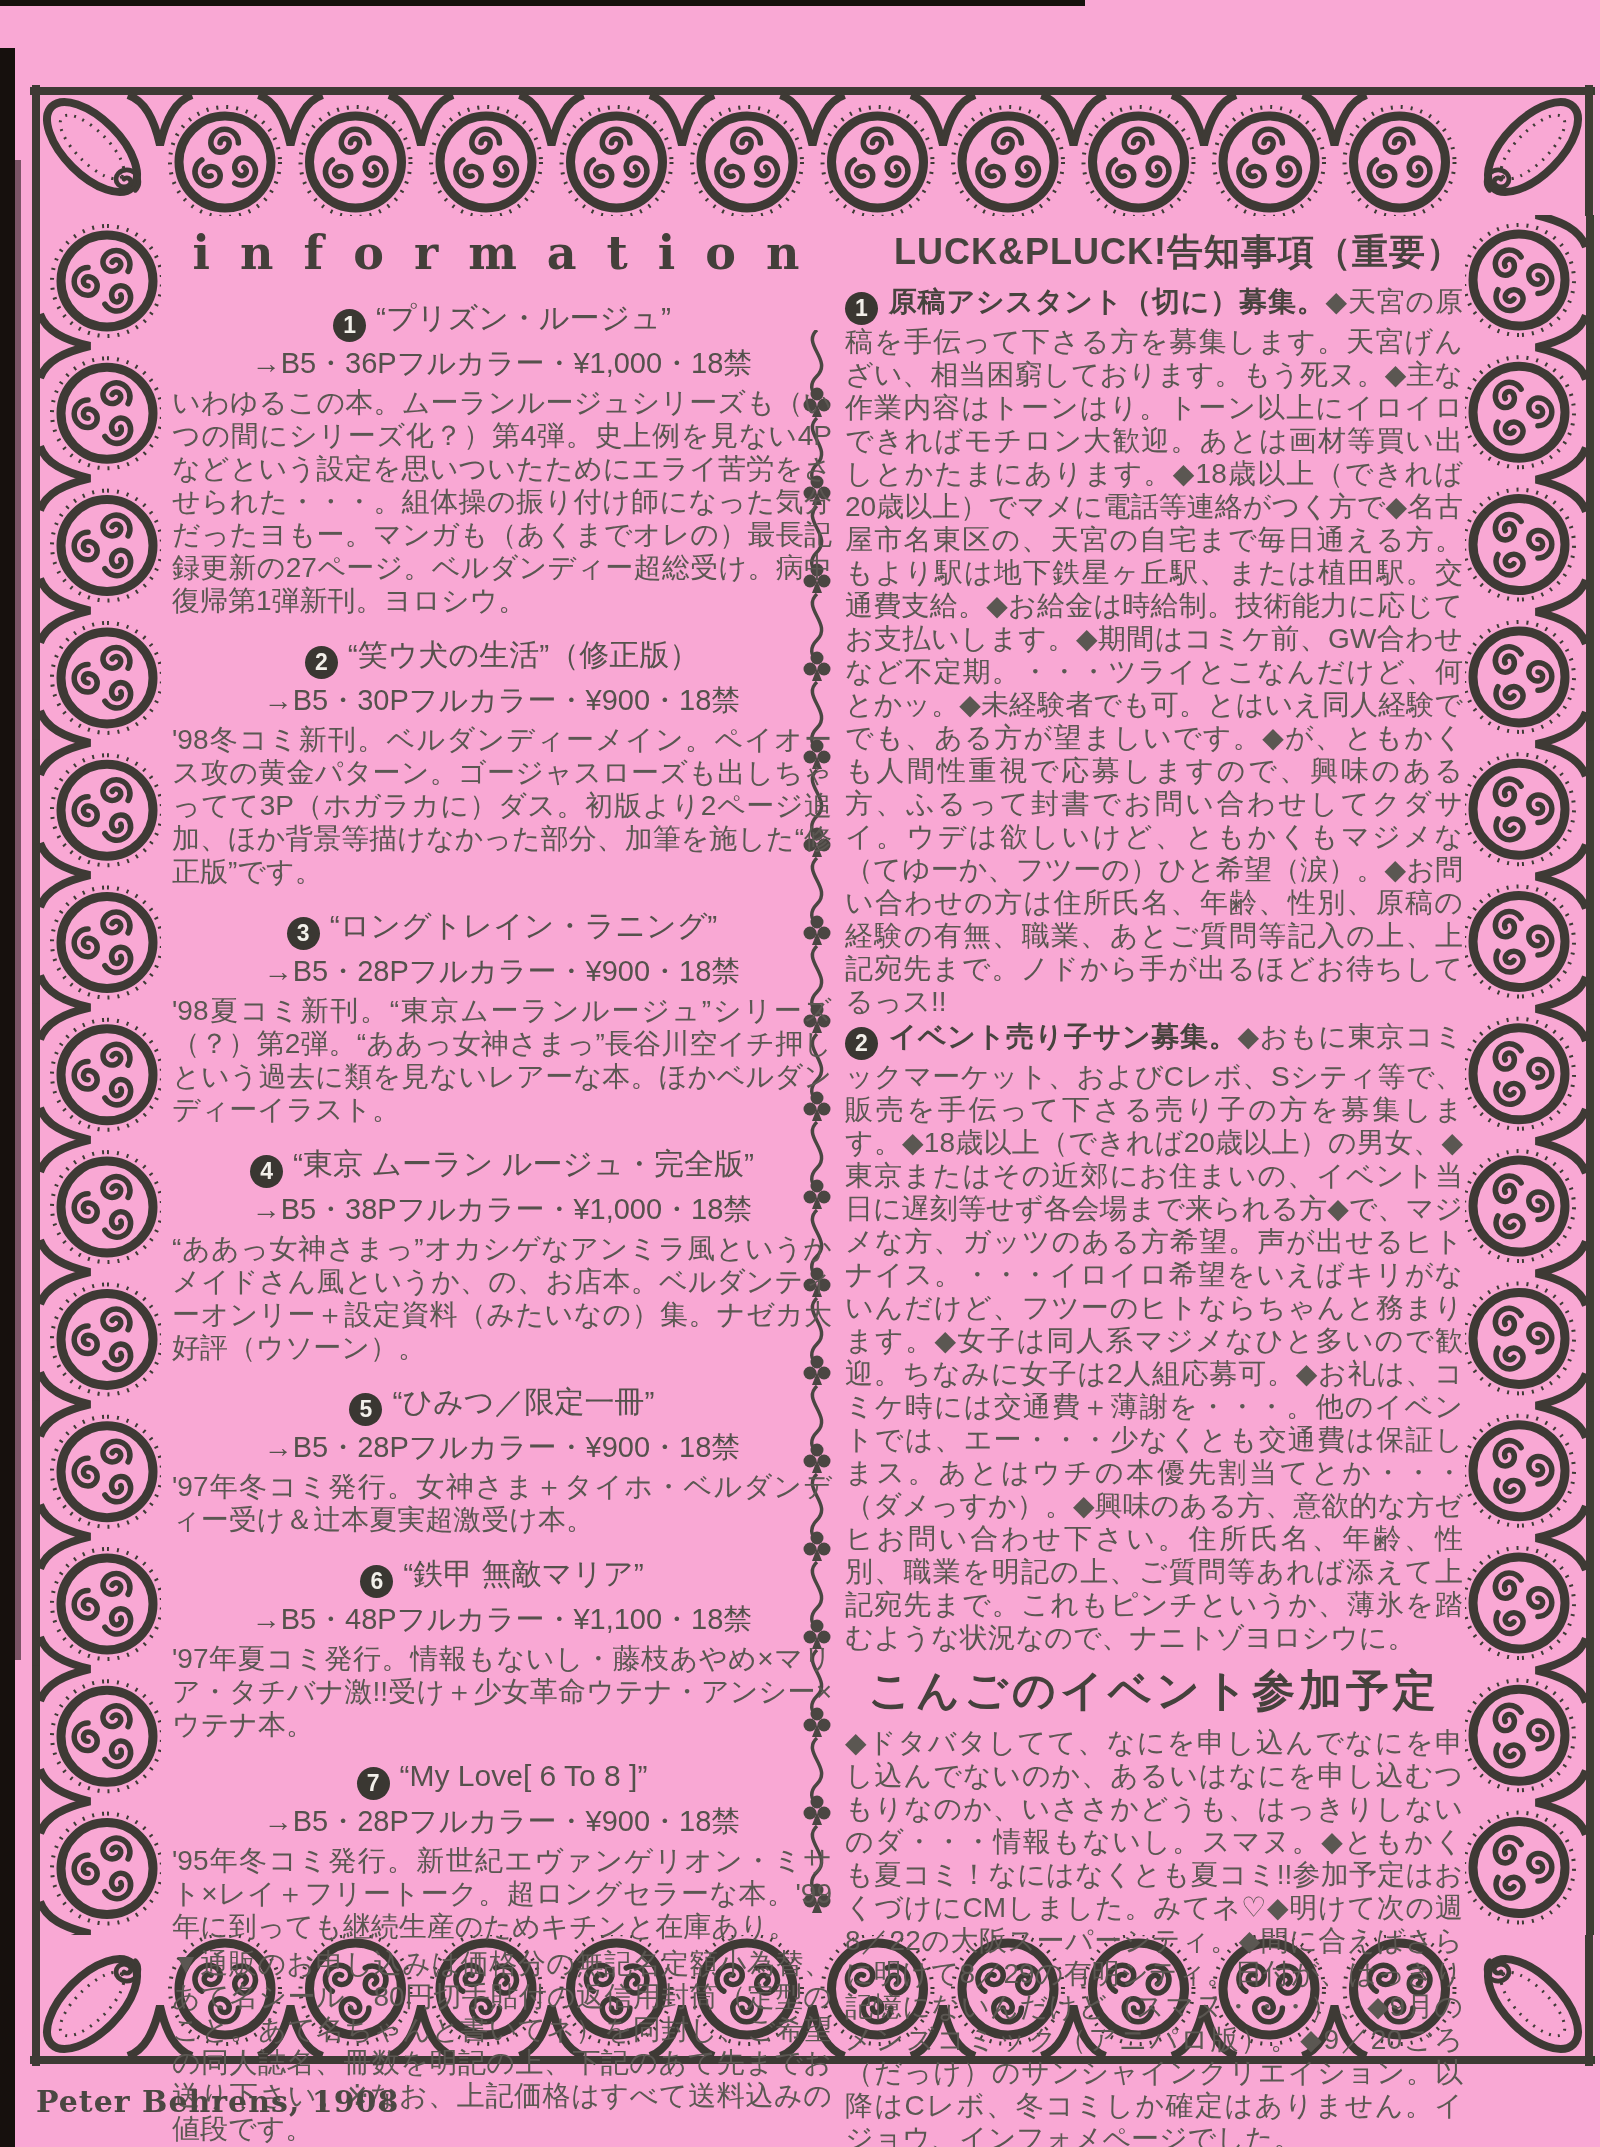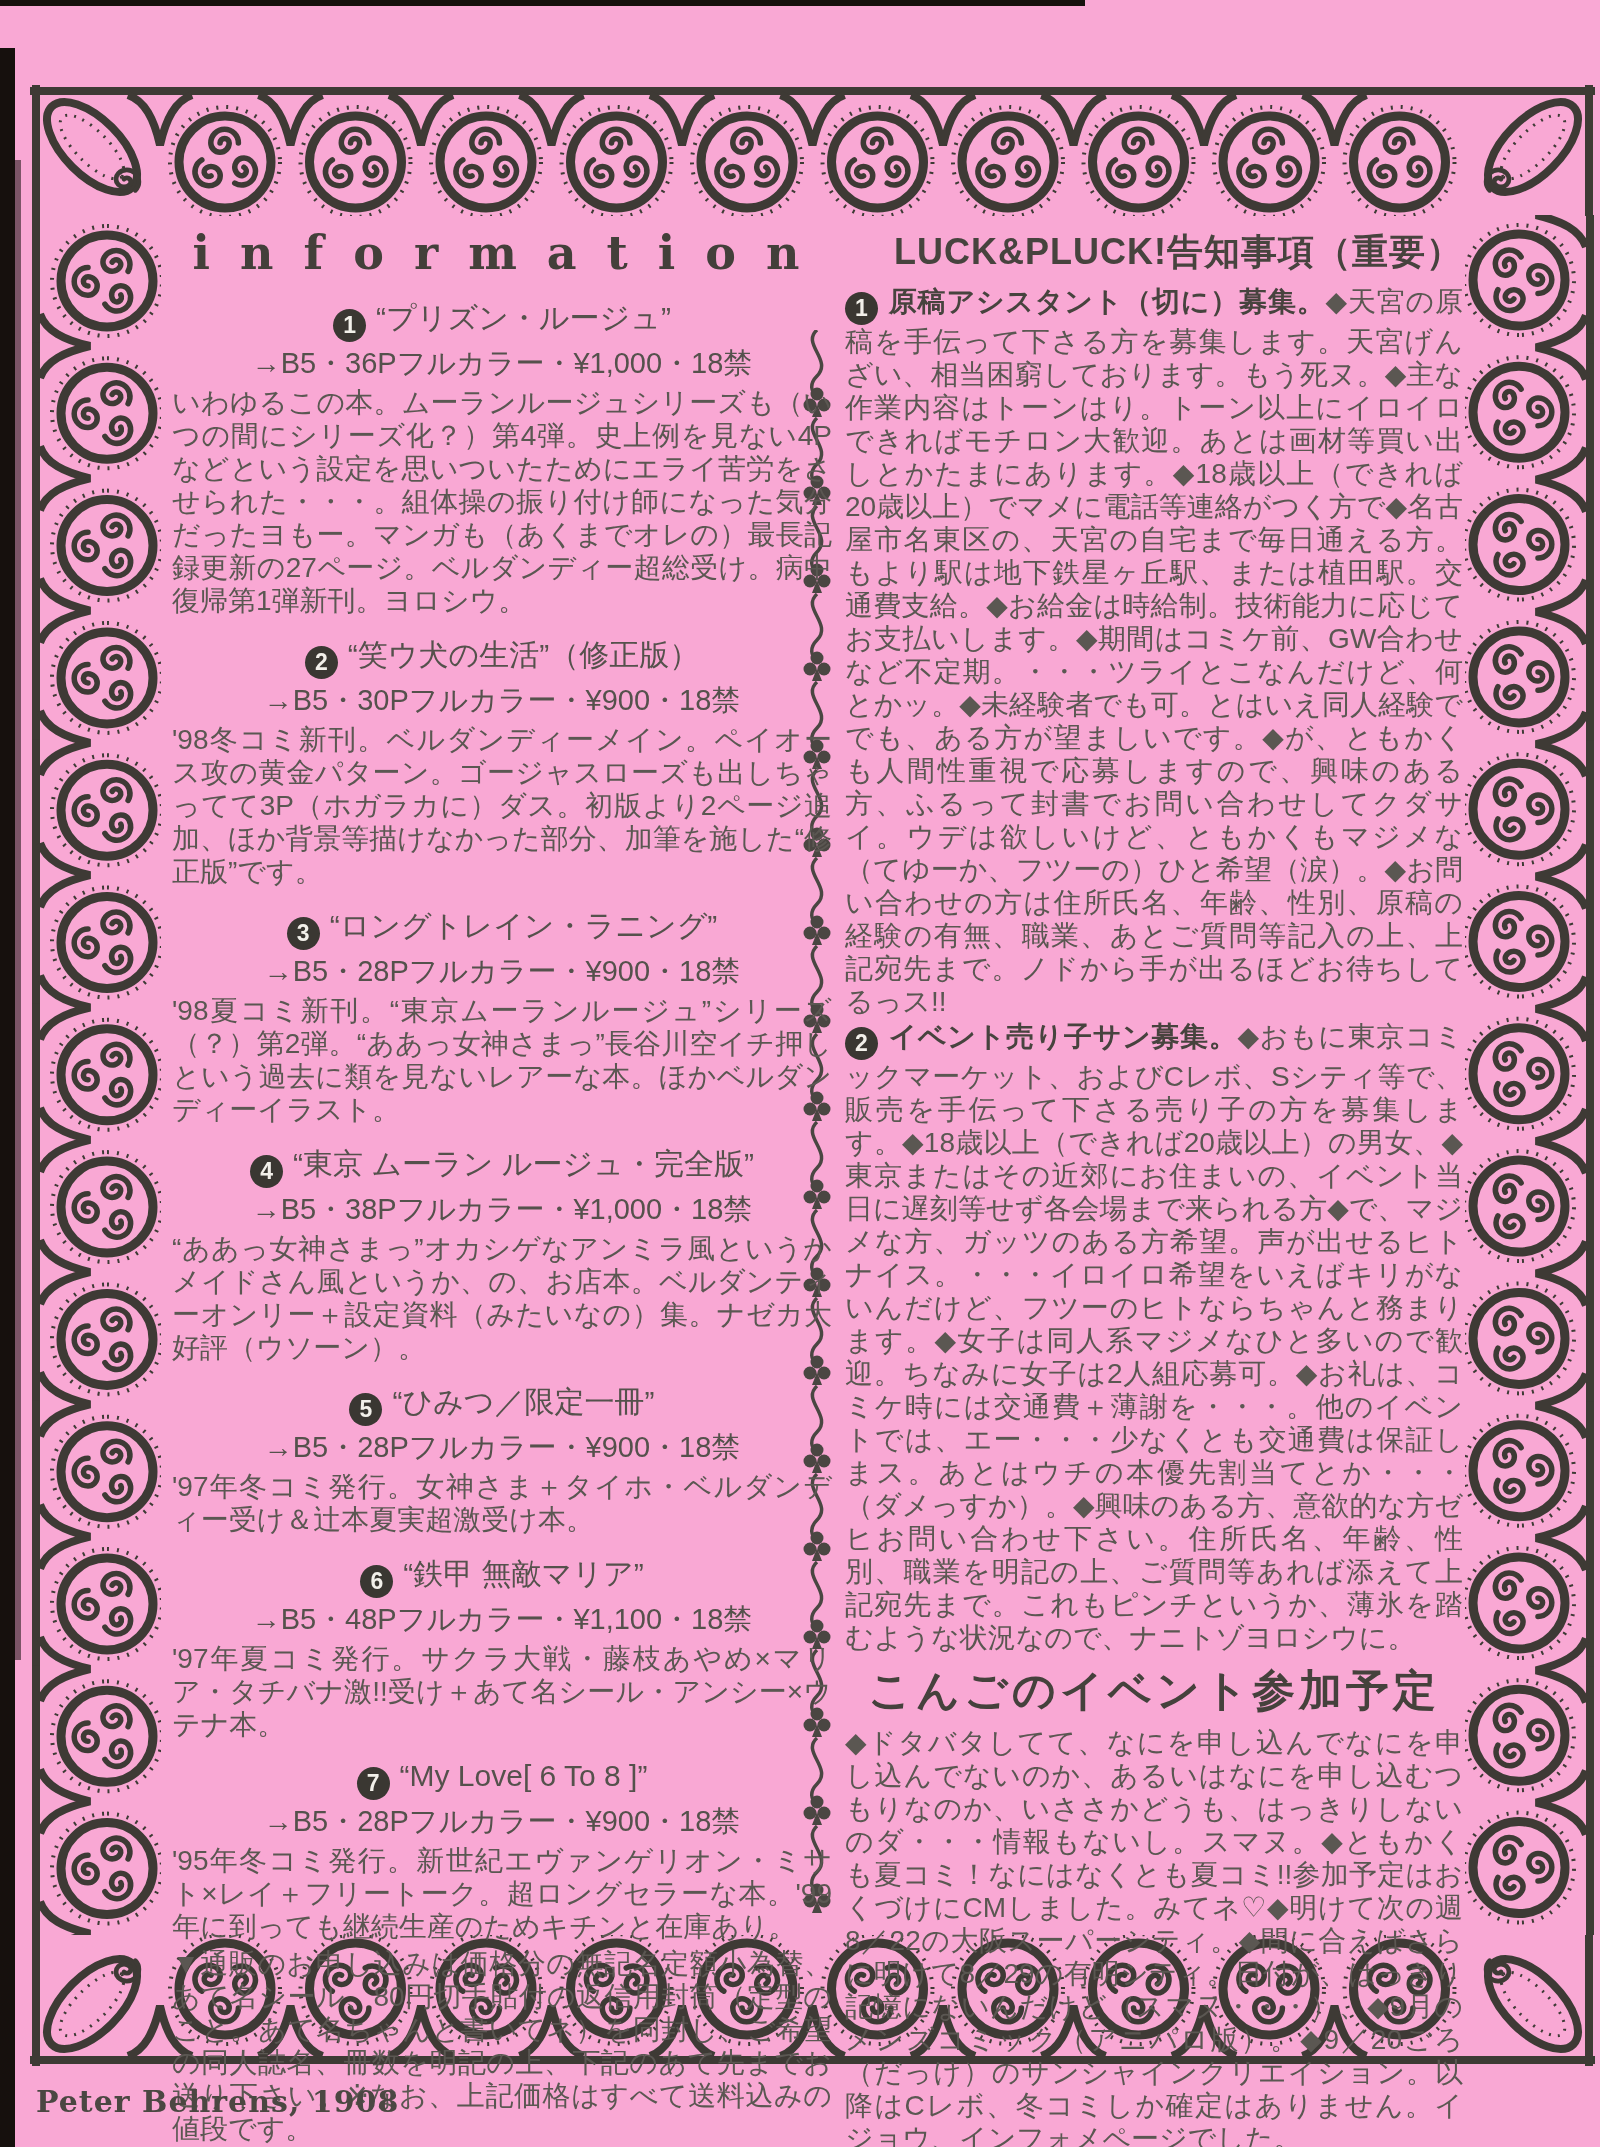--- a/index.html
+++ b/index.html
@@ -198,21 +198,21 @@
       <p class="body-text">“ああっ女神さまっ”オカシゲなアンミラ風というかメイドさん風というか、の、お店本。ベルダンティーオンリー＋設定資料（みたいなの）集。ナゼカ大好評（ウソーン）。</p>
     </div>
     <div>
       <p class="book-title"><span class="marker">5</span><span>“ひみつ／限定一冊”</span></p>
       <p class="book-spec">→B5・28Pフルカラー・¥900・18禁</p>
       <p class="body-text">'97年冬コミ発行。女神さま＋タイホ・ベルダンディー受け＆辻本夏実超激受け本。</p>
     </div>
     <div>
       <p class="book-title"><span class="marker">6</span><span>“鉄甲 無敵マリア”</span></p>
       <p class="book-spec">→B5・48Pフルカラー・¥1,100・18禁</p>
-      <p class="body-text">'97年夏コミ発行。サクラ大戦・藤枝あやめ×マリア・タチバナ激!!受け＋あて名シール・アンシー×ウテナ本。</p>
+      <p class="body-text">'97年夏コミ発行。情報もないし・藤枝あやめ×マリア・タチバナ激!!受け＋少女革命ウテナ・アンシー×ウテナ本。</p>
     </div>
     <div>
       <p class="book-title"><span class="marker">7</span><span>“My Love[ 6 To 8 ]”</span></p>
       <p class="book-spec">→B5・28Pフルカラー・¥900・18禁</p>
       <p class="body-text">'95年冬コミ発行。新世紀エヴァンゲリオン・ミサト×レイ＋フリートーク。超ロングセラーな本。'99年に到っても継続生産のためキチンと在庫あり。</p>
     </div>
 
     <p class="body-text mail-block">▼通販のお申し込みは価格分の無記名定額小為替、あて名シール、80円切手貼付の返信用封筒（定型のこと。あて名ちゃんと書いてネ）を同封し、ご希望の同人誌名、冊数を明記の上、下記のあて先までお送り下さい。※なお、上記価格はすべて送料込みの値段です。</p>
     <p class="addr1">〒465-8691　名古屋市名東郵便局私書箱68号・</p>
 

